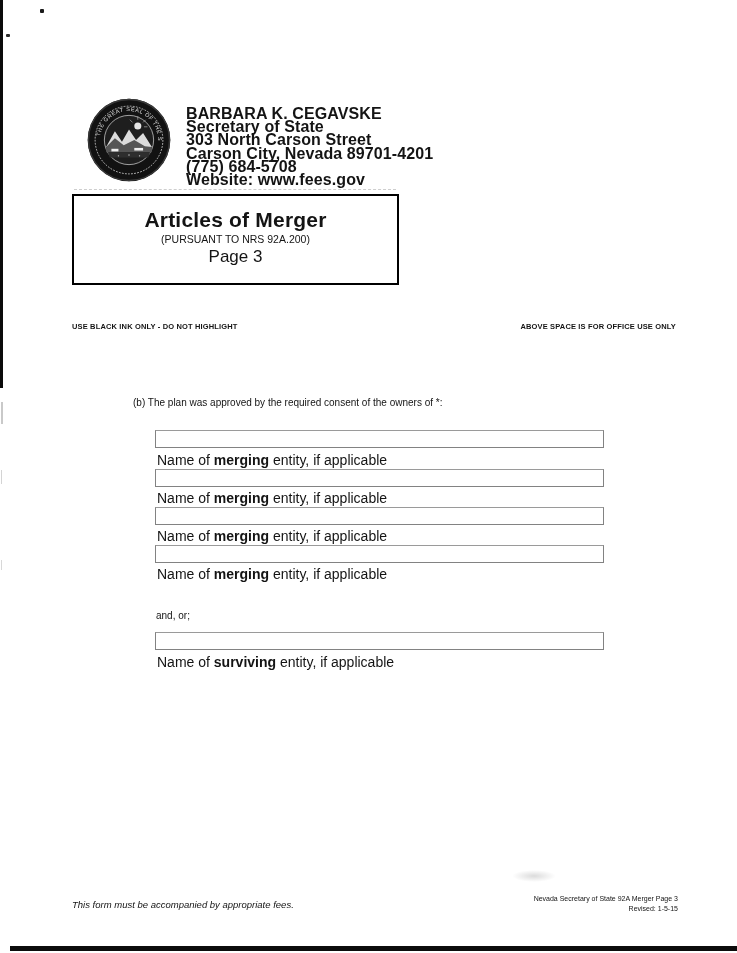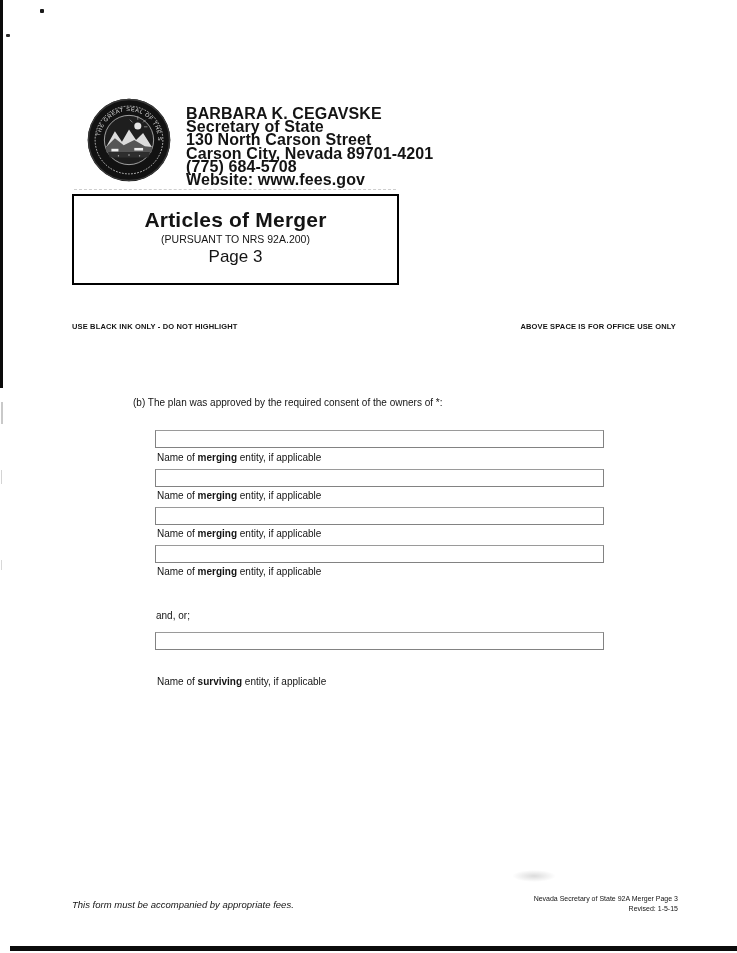--- a/index.html
+++ b/index.html
@@ -43,21 +43,21 @@
   .instr-left { position:absolute; left:72px; top:322px; font-size:7.5px; font-weight:bold; letter-spacing:.15px; }
   .instr-right { position:absolute; right:61px; top:322px; font-size:7.5px; font-weight:bold; letter-spacing:.15px; }
 
   
   .section-b { position:absolute; left:133px; top:397px; font-size:10px; }
   .field-input {
     position:absolute; left:155px; width:449px; height:18px;
     border:1px solid #828282; border-top-color:#9a9a9a; background:#fff;
     font-family:"Liberation Sans", sans-serif; font-size:10px; padding:0 4px; color:#141414;
   }
-  .field-label { position:absolute; left:157px; font-size:10px; }
+  .field-label { position:absolute; left:157px; font-size:14px; }
   .field-label b { font-weight:bold; }
   .connector { position:absolute; left:156px; top:610px; font-size:10px; }
 
   
   .footnote { position:absolute; left:72px; top:786px; width:604px; font-size:8.6px; line-height:16.5px; }
   .footer-left { position:absolute; left:72px; top:899px; font-size:9.5px; font-style:italic;text-align:center; }
   .footer-right { position:absolute; right:59px; top:894px; font-size:7px; line-height:9.5px; text-align:right; }
 </style>
 </head>
 <body>
@@ -104,21 +104,21 @@
       <rect x="56" y="59" width="10" height="3" fill="#efefef"></rect>
       <circle cx="38" cy="68" r="0.8" fill="#cfcfcf"></circle>
         <circle cx="50" cy="67" r="0.8" fill="#cfcfcf"></circle>
       <circle cx="62" cy="68" r="0.8" fill="#cfcfcf"></circle>
     </g>
   </svg>
 
   <div class="agency">
     <div>BARBARA K. CEGAVSKE</div>
     <div>Secretary of State</div>
-    <div>130 North Carson Street</div>
+    <div>303 North Carson Street</div>
     <div>Carson City, Nevada 89701-4201</div>
     <div>(775) 684-5708</div>
     <div>Website: www.fees.gov</div>
   </div>
 
   <div class="title-box">
     <div class="title">Articles of Merger</div>
     <div class="subtitle">(PURSUANT TO NRS 92A.200)</div>
     <div class="pagelabel">Page 3</div>
   </div>
@@ -136,21 +136,21 @@
 
   <input class="field-input" style="top: 507px;" type="text" value="">
   <div class="field-label" style="top:528px;"><span>Name of </span><b>merging</b><span> entity, if applicable</span></div>
 
   <input class="field-input" style="top: 545px;" type="text" value="">
   <div class="field-label" style="top:566px;"><span>Name of </span><b>merging</b><span> entity, if applicable</span></div>
 
   <div class="connector">and, or;</div>
 
   <input class="field-input" style="top: 632px;" type="text" value="">
-  <div class="field-label" style="top:676px;"><span>Name of </span><b>surviving</b><span> entity, if applicable</span></div>
+  <div class="field-label" style="top:654px;"><span>Name of </span><b>surviving</b><span> entity, if applicable</span></div>
 
 
   <div class="footer-left">This form must be accompanied by appropriate fees.</div>
   <div class="footer-right">
     <div>Nevada Secretary of State 92A Merger Page 3</div>
     <div>Revised: 1-5-15</div>
   </div>
 
 </div>
 

